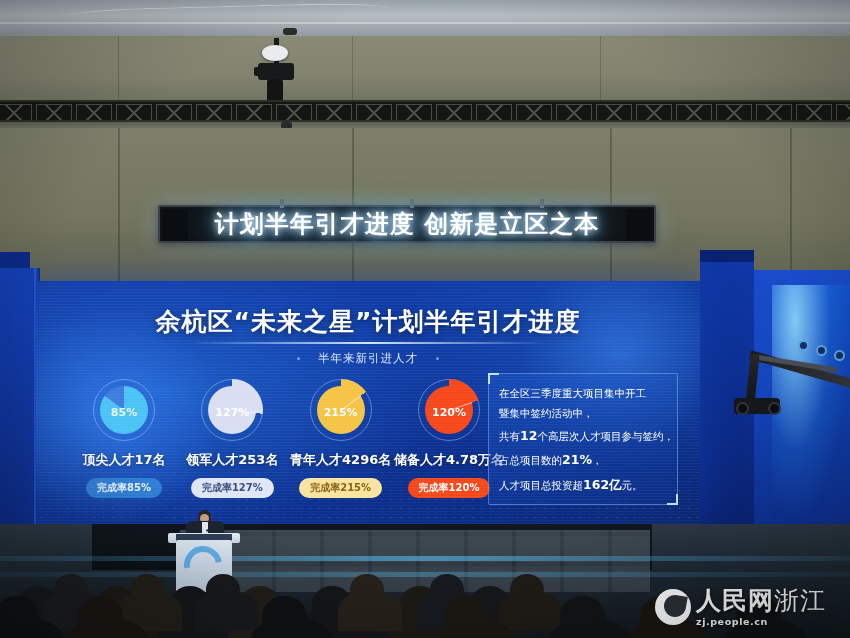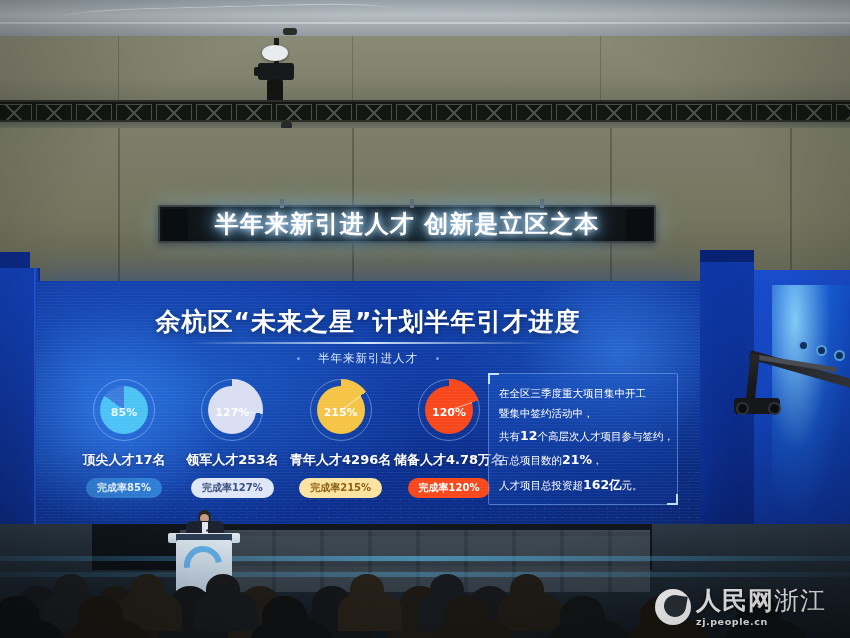--- a/index.html
+++ b/index.html
@@ -327,21 +327,21 @@
     <div class="panelseam" style="left:118px"></div>
     <div class="panelseam" style="left:352px"></div>
     <div class="panelseam" style="left:610px"></div>
     <div class="panelseam" style="left:790px"></div>
   </div>
 
   <div class="led-wrap">
     <div class="led-mount" style="left:120px;"></div>
     <div class="led-mount" style="left:250px;"></div>
     <div class="led-mount" style="left:380px;"></div>
-    <div class="led-text">半年来新引进人才 创新是立区之本</div>
+    <div class="led-text">计划半年引才进度 创新是立区之本</div>
   </div>
 
   <div class="set-top-left"></div>
   <div class="set-left"></div>
   <div class="set-left-edge"></div>
   <div class="set-notch"></div>
   <div class="set-right-a"></div>
   <div class="set-right-b"></div>
   <div class="set-right-screen"></div>
 

